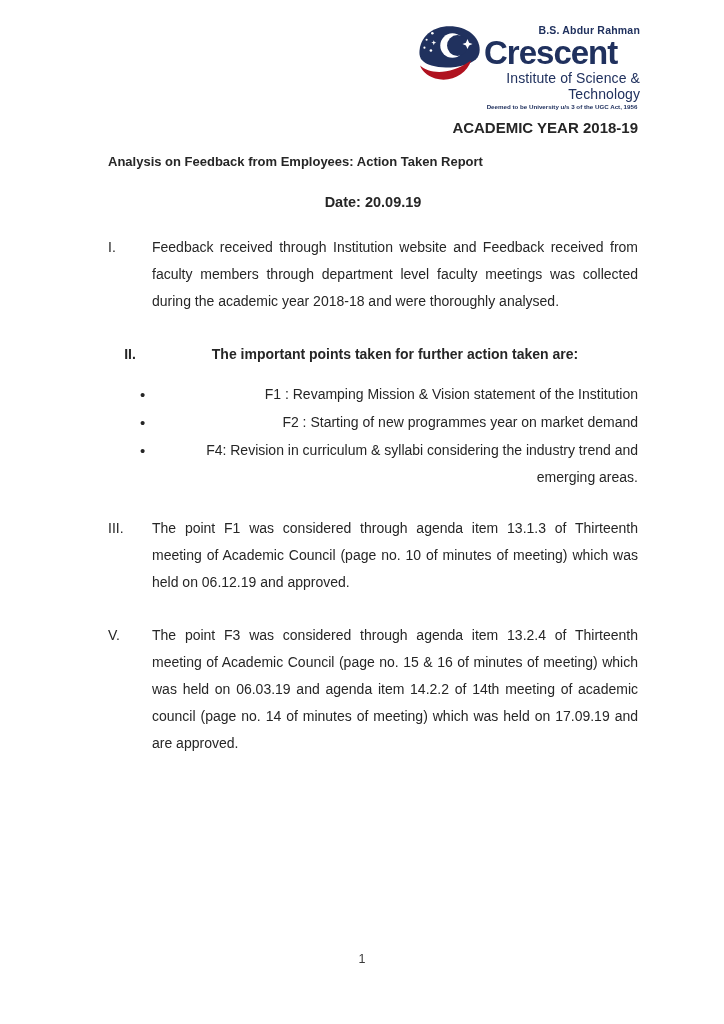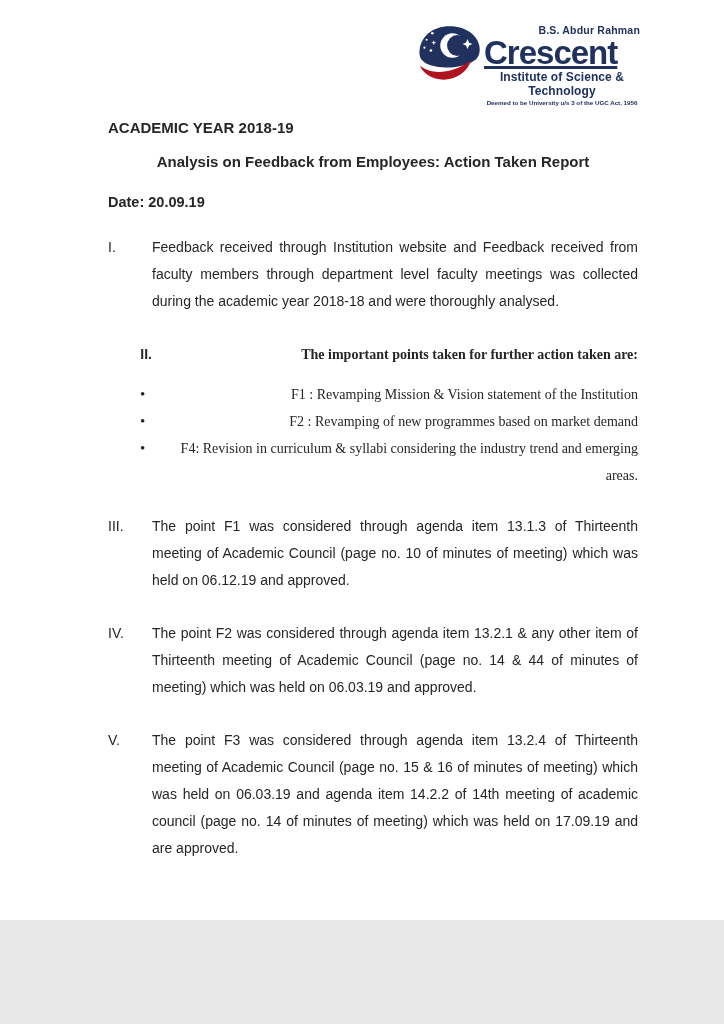--- a/index.html
+++ b/index.html
@@ -2,21 +2,21 @@
 <html><head>
 <meta charset="utf-8">
 <style>
   * { margin: 0; padding: 0; box-sizing: border-box; }
   html, body { background: #e8e8e8; }
   body { font-family: "Liberation Sans", sans-serif; }
 
   .page {
     position: relative;
     width: 724px;
-    height: 920px;
+    height: 1024px;
     margin: 0 auto;
     background: #ffffff;
     color: #262626;
     overflow: hidden;
   }
 
   
   .logo {
     position: absolute;
     top: 24px;
@@ -25,48 +25,48 @@
     align-items: flex-start;
   }
   .logo-emblem { width: 72px; height: 66px; margin-right: -3px; flex: 0 0 auto; }
   .logo-text { display: flex; flex-direction: column; width: 156px; }
   .logo-pretitle {
     font-size: 10.5px; font-weight: bold; color: #20315e;
     text-align: right; letter-spacing: 0.2px; margin-bottom: 1px;
   }
   .logo-name {
     font-size: 33px; font-weight: bold; color: #20315e;
-    line-height: 0.95; letter-spacing: -1px; text-decoration: underline;
+    line-height: 0.95; letter-spacing: -1px;
   }
   .logo-subtitle {
-    font-size: 12px; font-weight: bold; color: #20315e;
-    text-align: center; margin-top: 2px; letter-spacing: 0.1px;
+    font-size: 14px; font-weight: normal; color: #20315e;
+    text-align: right; margin-top: 2px; letter-spacing: 0.1px;
   }
   .logo-tagline {
     font-size: 6.2px; font-weight: bold; color: #20315e;
     text-align: center; margin-top: 1px;
   }
 
   
   .content {
     position: absolute;
     top: 118px;
     left: 108px;
     width: 530px;
     font-size: 14px;
     line-height: 27px;
   }
-  .doc-title   { text-align: left; font-weight: bold; font-size: 15px; line-height: 20px; margin-bottom: 14px; }
-  .doc-subtitle{ text-align: center; font-weight: bold; font-size: 15px; line-height: 20px; margin-bottom: 20px; }
-  .doc-date    { text-align: left;  font-weight: bold; font-size: 14.5px; line-height: 20px; margin-bottom: 22px; }
+  .doc-title   { text-align: right; font-weight: bold; font-size: 15px; line-height: 20px; margin-bottom: 14px; }
+  .doc-subtitle{ text-align: left; font-weight: bold; font-size: 13px; line-height: 20px; margin-bottom: 20px; }
+  .doc-date    { text-align: center;  font-weight: bold; font-size: 14.5px; line-height: 20px; margin-bottom: 22px; }
 
   .section { display: flex; margin-bottom: 26px; }
   .section .numeral { flex: 0 0 44px; }
   .section .section-text { flex: 1; text-align: justify; }
-  .section.bold .numeral, .section.bold .section-text { font-weight: bold; text-align: right; }
+  .section.bold .numeral, .section.bold .section-text { font-weight: bold; text-align: center; }
 
   .bullet-list { list-style: none; margin: 13px 0 0 0; }
   .bullet-list li { display: flex; }
   .bullet-dot { flex: 0 0 20px; padding-left: 0; text-align: left; }
   .bullet-dot::before { content: "\2022"; font-size: 15px; }
   .bullet-text { flex: 1; white-space: pre-wrap; text-align: right; }
   .bullet-indent-wrap { margin-left: -12px; } 
 
   .page-number {
     position: absolute;
@@ -112,50 +112,46 @@
     <div class="doc-subtitle">Analysis on Feedback from Employees: Action Taken Report</div>
     <div class="doc-date">Date: 20.09.19</div>
 
     <div class="section">
       <div class="numeral">I.</div>
       <div class="section-text">Feedback received through Institution website and Feedback received from faculty members through department level faculty meetings was collected during the academic year 2018-18 and were thoroughly analysed.</div>
     </div>
 
     <div class="section bold" style="margin-bottom: 24px;">
       <div class="numeral">II.</div>
-      <div style="flex:1;font-family:Liberation Serif, serif;">
+      <div style="flex:1;">
         <div class="section-text">The important points taken for further action taken are:</div>
         <div class="bullet-indent-wrap">
           <ul class="bullet-list">
             <li>
               <span class="bullet-dot"></span>
               <span class="bullet-text">F1 : Revamping Mission &amp; Vision statement of the Institution</span>
             </li>
             <li>
               <span class="bullet-dot"></span>
-              <span class="bullet-text">F2 : Revamping of new programmes based on market demand</span>
+              <span class="bullet-text">F2 : Starting of new programmes year on market demand</span>
             </li>
             <li>
               <span class="bullet-dot"></span>
               <span class="bullet-text">F4: Revision in curriculum &amp; syllabi considering the industry trend and emerging areas.</span>
             </li>
           </ul>
         </div>
       </div>
     </div>
 
     <div class="section">
       <div class="numeral">III.</div>
       <div class="section-text">The point F1 was considered through agenda item 13.1.3 of Thirteenth meeting of Academic Council (page no. 10 of minutes of meeting) which was held on 06.12.19 and approved.</div>
     </div>
 
-    <div class="section">
-      <div class="numeral">IV.</div>
-      <div class="section-text">The point F2 was considered through agenda item 13.2.1 &amp; any other item of Thirteenth meeting of Academic Council (page no. 14 &amp; 44 of minutes of meeting) which was held on 06.03.19 and approved.</div>
-    </div>
 
     <div class="section">
       <div class="numeral">V.</div>
       <div class="section-text">The point F3 was considered through agenda item 13.2.4 of Thirteenth meeting of Academic Council (page no. 15 &amp; 16 of minutes of meeting) which was held on 06.03.19 and agenda item 14.2.2 of 14th meeting of academic council (page no. 14 of minutes of meeting) which was held on 17.09.19 and are approved.</div>
     </div>
 
   </div>
 
   <div class="page-number">1</div>
 

